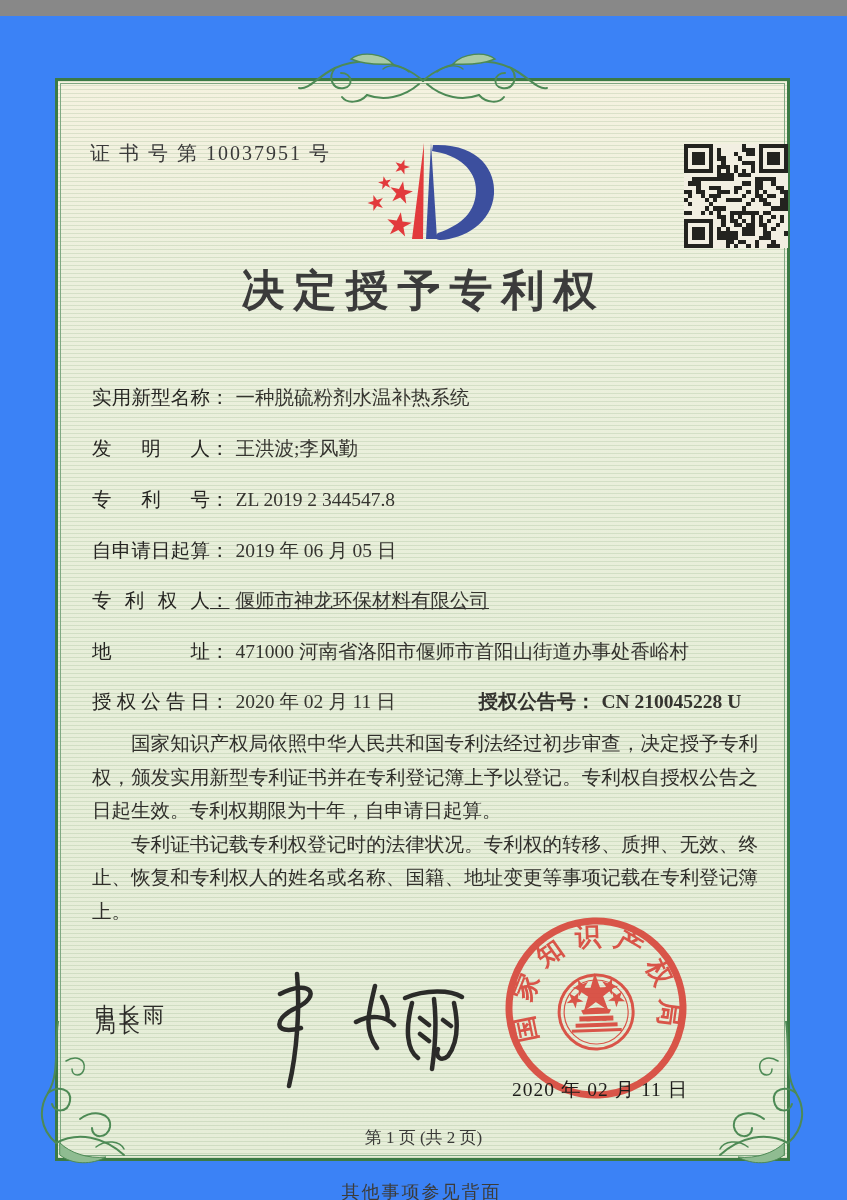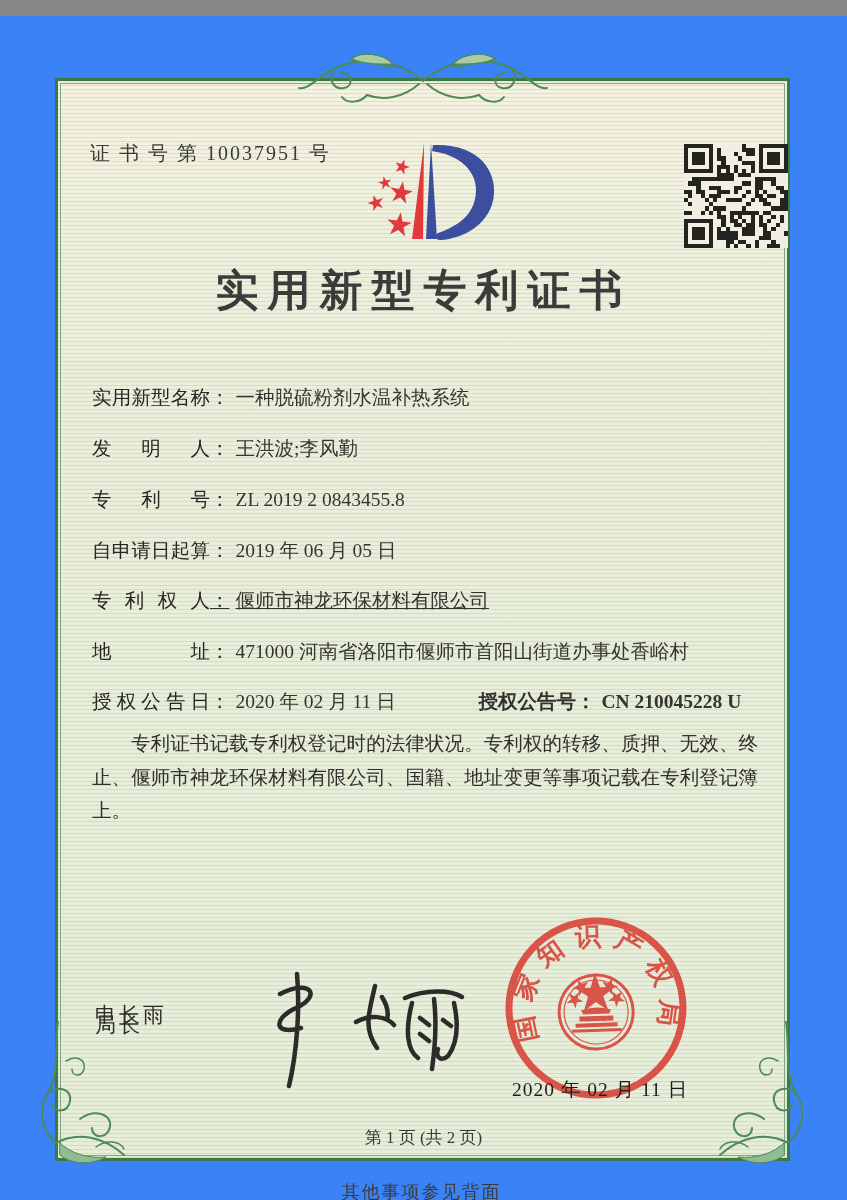--- a/index.html
+++ b/index.html
@@ -409,31 +409,31 @@
       <rect x="21" y="23" width="1" height="1" fill="#23231f"></rect>
       <rect x="10" y="24" width="1" height="1" fill="#23231f"></rect>
       <rect x="12" y="24" width="1" height="1" fill="#23231f"></rect>
       <rect x="15" y="24" width="1" height="1" fill="#23231f"></rect>
       <rect x="17" y="24" width="1" height="1" fill="#23231f"></rect>
       <rect x="20" y="24" width="1" height="1" fill="#23231f"></rect>
       <rect x="21" y="24" width="1" height="1" fill="#23231f"></rect>
       <rect x="22" y="24" width="1" height="1" fill="#23231f"></rect>
     </svg>
 
-  <div class="abs title">实用新型专利证书</div>
+  <div class="abs title">决定授予专利权</div>
 
   <div class="abs fields">
     <div class="frow" style="top:368px;">
       <span class="flabel">实用新型名称</span><span class="fcolon">：</span><span class="fvalue">一种脱硫粉剂水温补热系统</span>
     </div>
     <div class="frow" style="top:419px;">
       <span class="flabel">发明人</span><span class="fcolon">：</span><span class="fvalue">王洪波;李风勤</span>
     </div>
     <div class="frow" style="top:470px;">
-      <span class="flabel">专利号</span><span class="fcolon">：</span><span class="fvalue">ZL 2019 2 0843455.8</span>
+      <span class="flabel">专利号</span><span class="fcolon">：</span><span class="fvalue">ZL 2019 2 344547.8</span>
     </div>
     <div class="frow" style="top:521px;">
       <span class="flabel">自申请日起算</span><span class="fcolon">：</span><span class="fvalue">2019 年 06 月 05 日</span>
     </div>
     <div class="frow" style="top:571px;text-decoration:underline;">
       <span class="flabel">专利权人</span><span class="fcolon">：</span><span class="fvalue">偃师市神龙环保材料有限公司</span>
     </div>
     <div class="frow" style="top:622px;">
       <span class="flabel">地址</span><span class="fcolon">：</span><span class="fvalue">471000 河南省洛阳市偃师市首阳山街道办事处香峪村</span>
     </div>
@@ -441,21 +441,22 @@
       <span>
         <span class="flabel">授权公告日</span><span class="fcolon">：</span><span class="fvalue">2020 年 02 月 11 日</span>
       </span>
       <span class="grant2">
         <span>授权公告号</span><span class="fcolon">：</span><span class="fvalue">CN 210045228 U</span>
       </span>
     </div>
   </div>
 
   <div class="abs paras">
-    <p>专利证书记载专利权登记时的法律状况。专利权的转移、质押、无效、终止、偃师市神龙环保材料有限公司、国籍、地址变更等事项记载在专利登记簿上。</p>
+    <p>国家知识产权局依照中华人民共和国专利法经过初步审查，决定授予专利权，颁发实用新型专利证书并在专利登记簿上予以登记。专利权自授权公告之日起生效。专利权期限为十年，自申请日起算。</p>
+    <p>专利证书记载专利权登记时的法律状况。专利权的转移、质押、无效、终止、恢复和专利权人的姓名或名称、国籍、地址变更等事项记载在专利登记簿上。</p>
   </div>
 
   <div class="abs signer" style="top:995px;">局长</div>
   <div class="abs signer" style="top:985px;">申长雨</div>
 
   <svg class="abs" style="left:225px;top:952px;" width="245" height="122" viewBox="0 0 245 122">
     <g stroke="#2b2b29" stroke-width="4.5" fill="none" stroke-linecap="round" stroke-linejoin="round">
       <path d="M55,26 C86,10 97,28 71,40 C50,49 46,68 76,60"></path>
       <path d="M72,6 C75,40 72,84 64,118"></path>
       <path d="M150,18 C144,44 138,60 152,80"></path>

